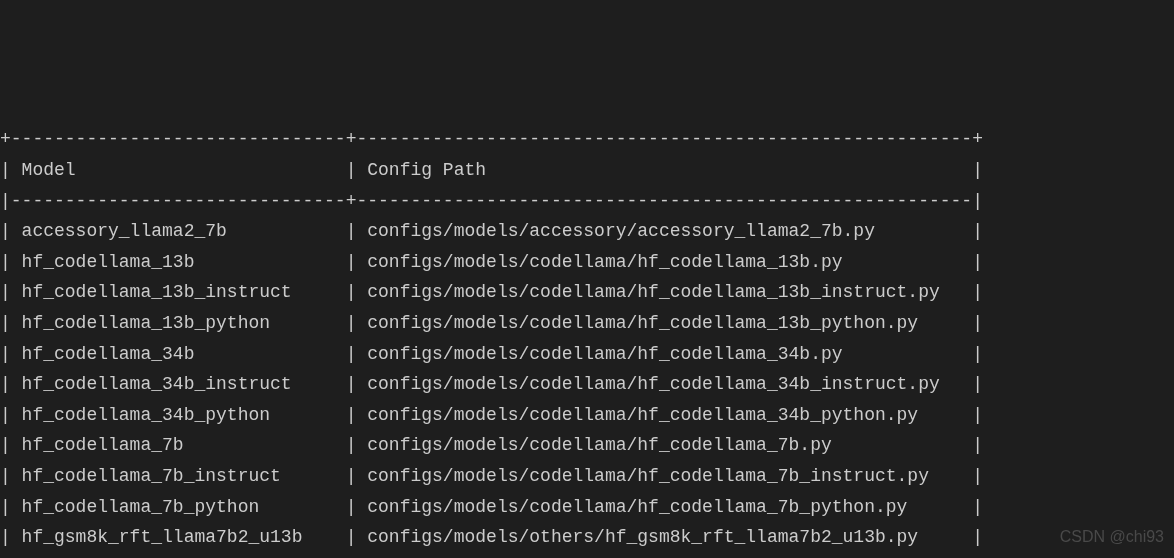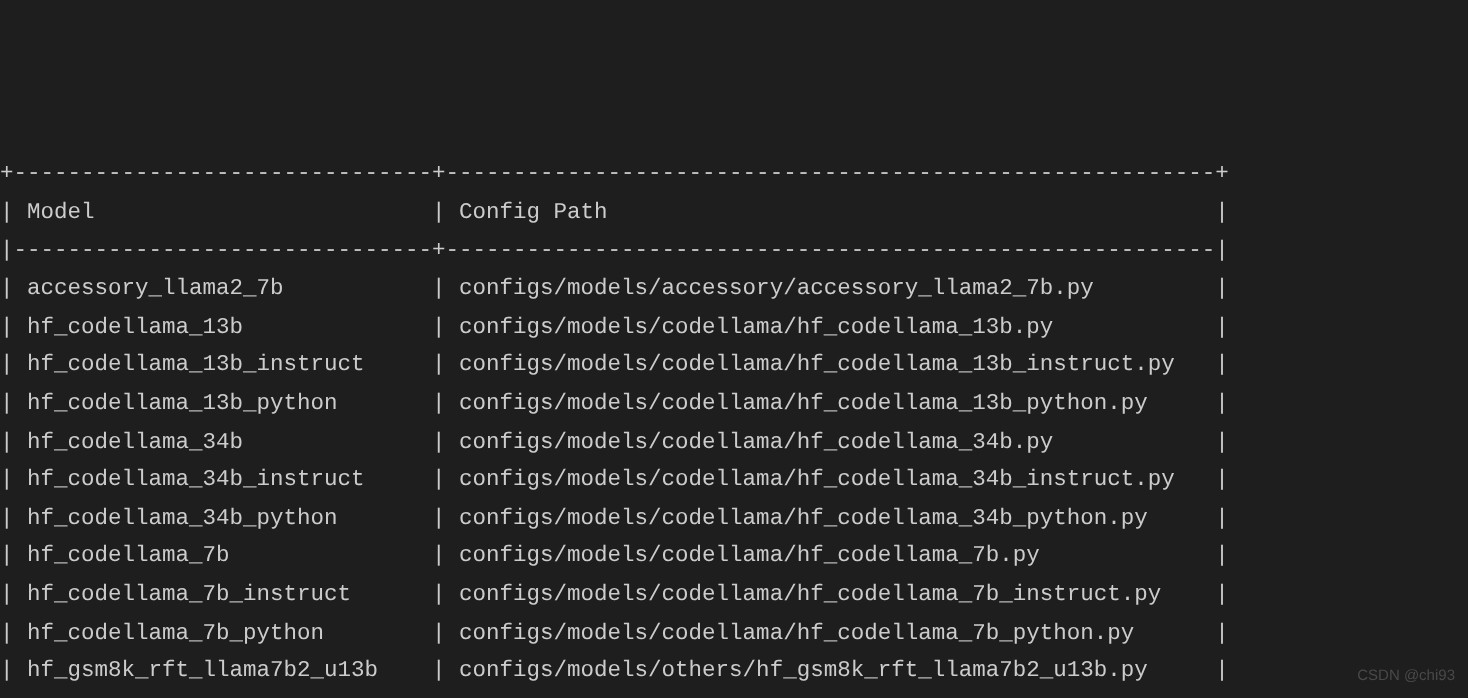--- a/index.html
+++ b/index.html
@@ -22,21 +22,21 @@
     }
     .row {
       display: block;
       white-space: pre;
     }
     .watermark {
       position: fixed;
       bottom: 8px;
       right: 10px;
       color: #666666;
-      font-size: 12px;
+      font-size: 16px;
       font-family: Arial, sans-serif;
       opacity: 0.6;
     }
   </style>
 </head>
 <body>
 
 
 
 <div class="terminal"><div class="row">+-------------------------------+---------------------------------------------------------+</div><div class="row">| Model                         | Config Path                                             |</div><div class="row">|-------------------------------+---------------------------------------------------------|</div><div class="row">| accessory_llama2_7b           | configs/models/accessory/accessory_llama2_7b.py         |</div><div class="row">| hf_codellama_13b              | configs/models/codellama/hf_codellama_13b.py            |</div><div class="row">| hf_codellama_13b_instruct     | configs/models/codellama/hf_codellama_13b_instruct.py   |</div><div class="row">| hf_codellama_13b_python       | configs/models/codellama/hf_codellama_13b_python.py     |</div><div class="row">| hf_codellama_34b              | configs/models/codellama/hf_codellama_34b.py            |</div><div class="row">| hf_codellama_34b_instruct     | configs/models/codellama/hf_codellama_34b_instruct.py   |</div><div class="row">| hf_codellama_34b_python       | configs/models/codellama/hf_codellama_34b_python.py     |</div><div class="row">| hf_codellama_7b               | configs/models/codellama/hf_codellama_7b.py             |</div><div class="row">| hf_codellama_7b_instruct      | configs/models/codellama/hf_codellama_7b_instruct.py    |</div><div class="row">| hf_codellama_7b_python        | configs/models/codellama/hf_codellama_7b_python.py      |</div><div class="row">| hf_gsm8k_rft_llama7b2_u13b    | configs/models/others/hf_gsm8k_rft_llama7b2_u13b.py     |</div><div class="row">| hf_llama2_13b                 | configs/models/hf_llama/hf_llama2_13b.py                |</div></div>

